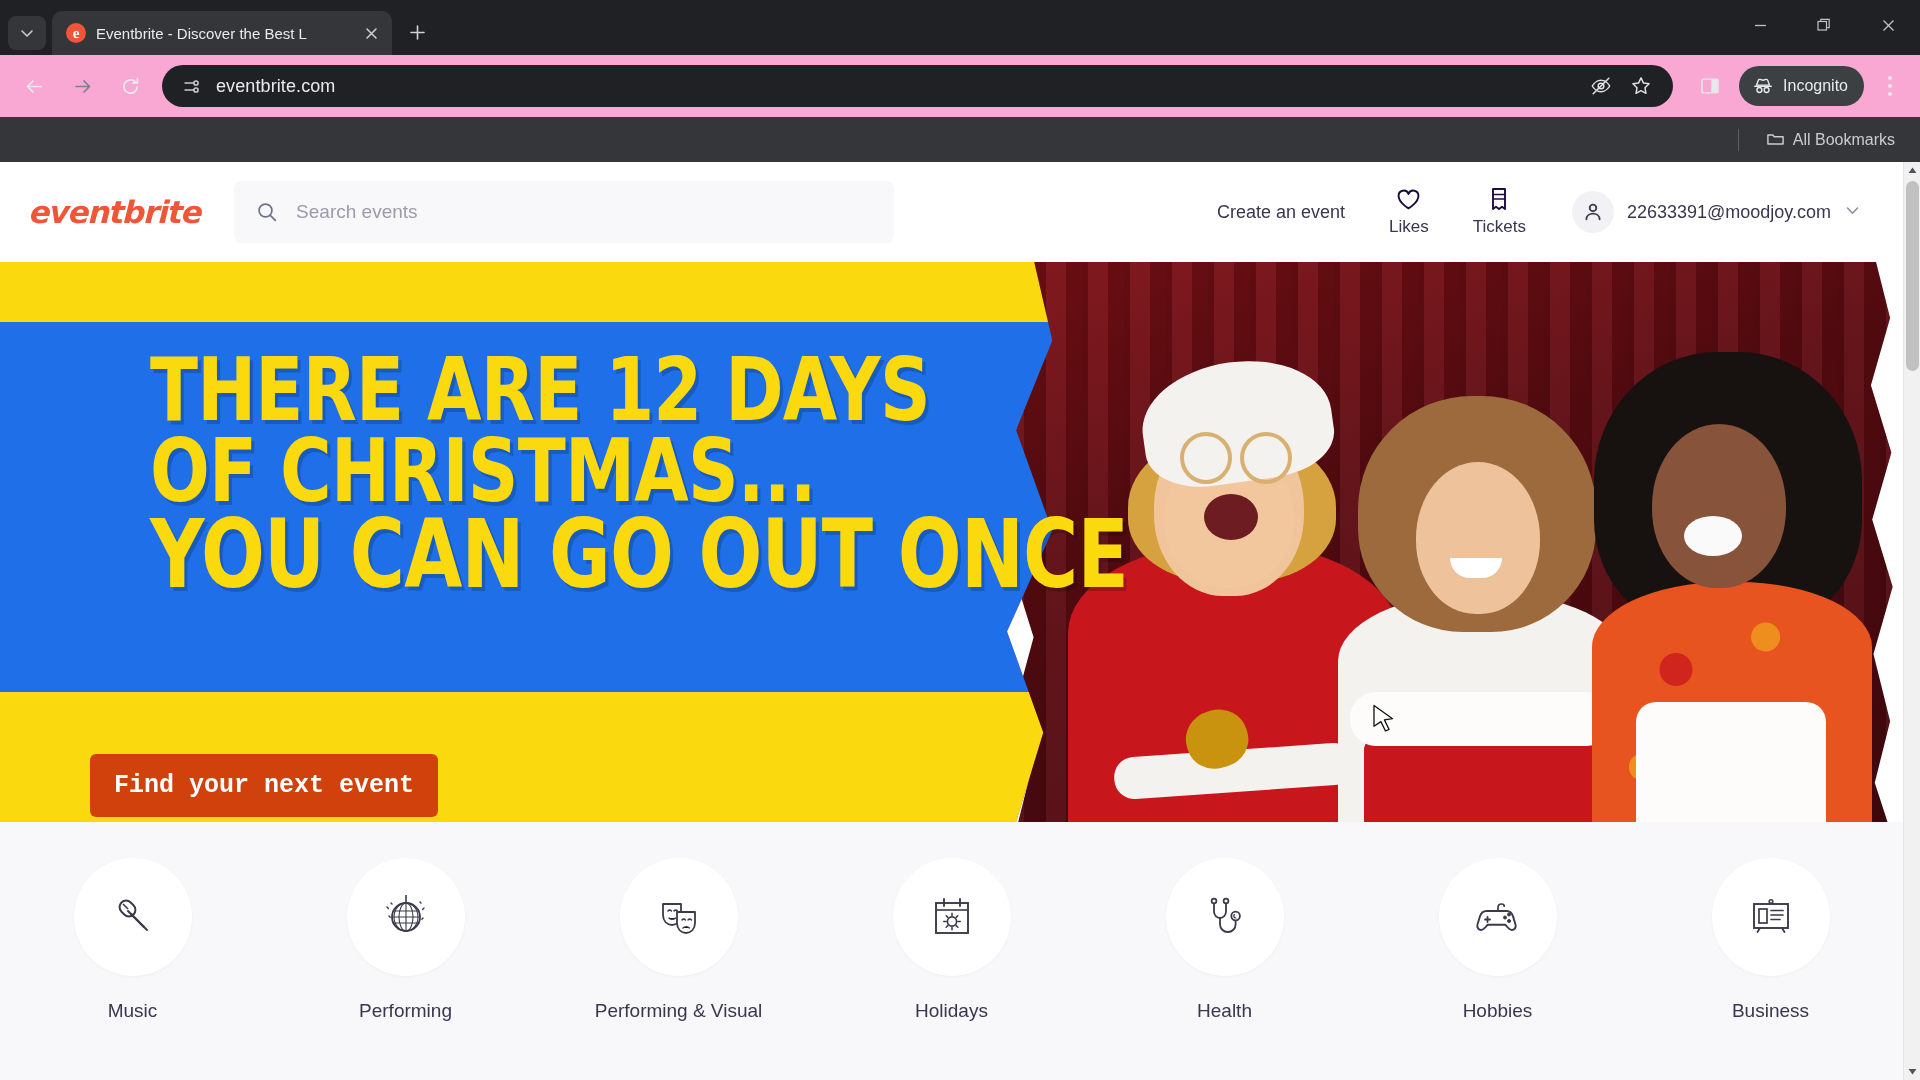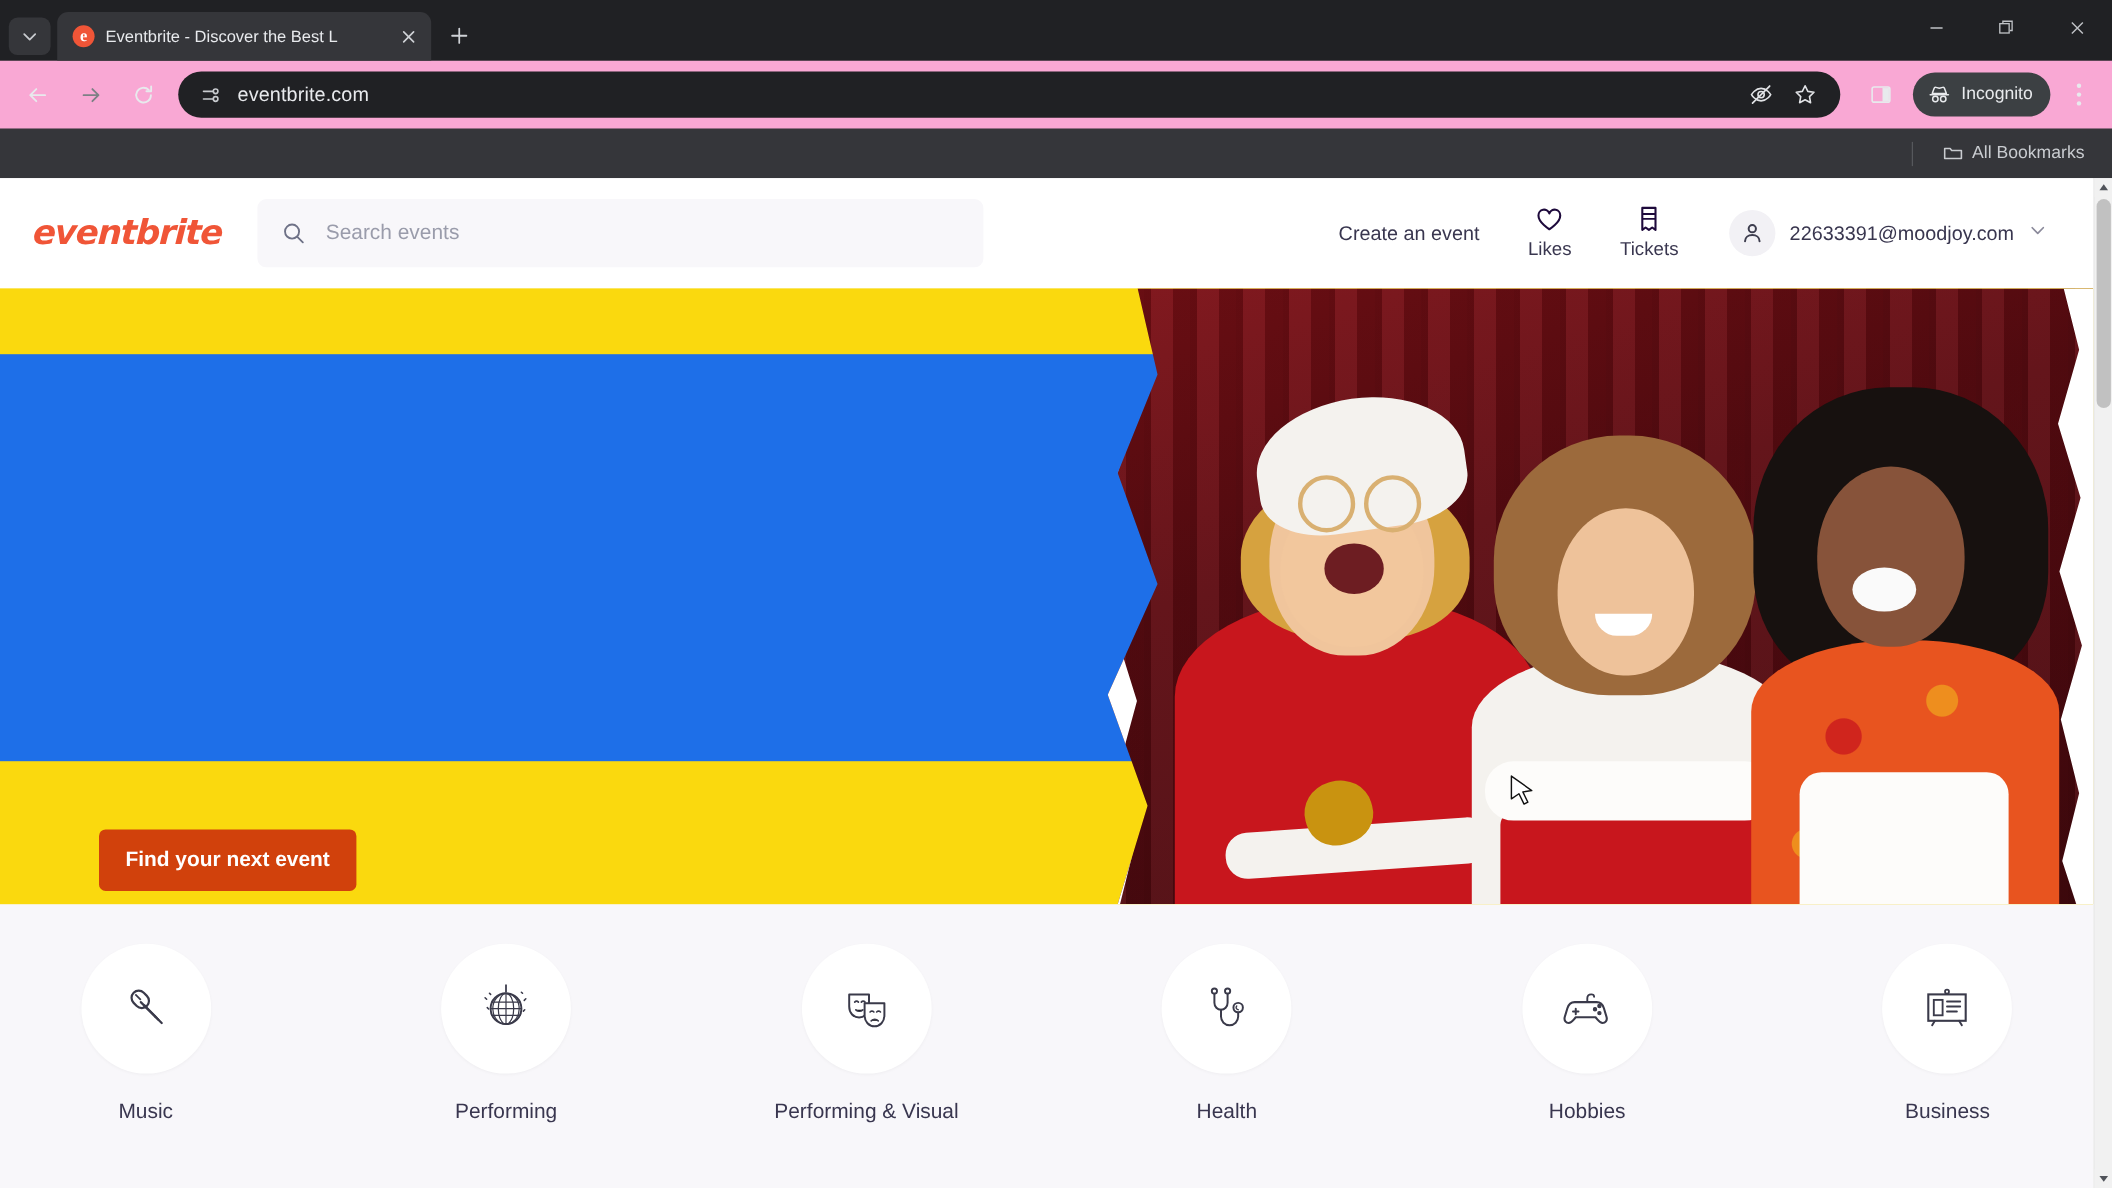--- a/index.html
+++ b/index.html
@@ -133,22 +133,22 @@
     font-family: "DejaVu Sans", sans-serif;
     color:#FAD90E; font-weight: bold; font-size: 88px; line-height: .92;
     letter-spacing: -1px; white-space: nowrap;
     transform: scaleX(.80); transform-origin: left center;
     text-shadow: 4px 4px 0 rgba(0,0,0,.18);
   }
   .hero-line.l3 { font-size: 94px; }
   .hero-cta {
     position:absolute; left: 90px; top: 492px;
     background:#d1410c; color:#fff; border:none; border-radius: 6px;
-    padding: 17px 24px; font-size: 19px; font-weight: bold; cursor:pointer;
-    font-family: Liberation Sans, sans-serif;
+    padding: 17px 24px; font-size: 25px; font-weight: bold; cursor:pointer;
+    font-family: Liberation Mono, monospace;
   }
 
   
   .hero-photo {
     position:absolute; right: 0; top: 0; width: 905px; height: 560px;
     background: linear-gradient(165deg,#7d1016 0%, #5e0c12 38%, #47090e 100%);
     clip-path: polygon(4% 0%, 100% 0%, 100% 100%, 2% 100%, 5% 84%, 1% 66%, 6% 48%, 2% 30%, 6% 14%);
     overflow:hidden;
   }
   .curtain { position:absolute; inset:0;
@@ -420,20 +420,25 @@
               <div class="body"></div>
               <div class="pattern"></div>
             <div class="white"></div>
               <div class="head"></div>
               <div class="mouth"></div>
           </div>
           <div class="torn-l"></div>
           <div class="torn-r"></div>
         </div>
 
+        <div class="hero-copy">
+          <div class="hero-line">THERE ARE 12 DAYS</div>
+          <div class="hero-line">OF CHRISTMAS...</div>
+          <div class="hero-line l3">YOU CAN GO OUT ONCE</div>
+        </div>
 
         <button class="hero-cta">Find your next event</button>
 
         <svg class="cursor" width="26" height="34" viewBox="0 0 26 34">
           <path d="M2 1.5l18.5 13.2-8.1 1.2 4.6 9.4-3.5 1.7-4.6-9.4-6.9 4.6z" fill="#fff" stroke="#111" stroke-width="1.3" stroke-linejoin="round"></path>
         </svg>
       </div>
 
       <div class="cats">
 
@@ -472,20 +477,32 @@
               <path d="M15 20c1-1.2 2.4-1.2 3.4 0M21 20c1-1.2 2.4-1.2 3.4 0" stroke="#3a3a4a" stroke-width="1.5" stroke-linecap="round"></path>
               <path d="M16 27c1.8 1.8 4.6 1.8 6.4 0" stroke="#3a3a4a" stroke-width="1.5" stroke-linecap="round"></path>
               <path d="M24 21h18v11c0 6-4 10-9 10s-9-4-9-10z" fill="#fff" stroke="#3a3a4a" stroke-width="1.8" stroke-linejoin="round"></path>
               <path d="M29 29c1-1.2 2.4-1.2 3.4 0M35 29c1-1.2 2.4-1.2 3.4 0" stroke="#3a3a4a" stroke-width="1.5" stroke-linecap="round"></path>
               <path d="M30 37c1.8-1.8 4.6-1.8 6.4 0" stroke="#3a3a4a" stroke-width="1.5" stroke-linecap="round"></path>
             </svg>
           </div>
           <div class="cat-label">Performing &amp; Visual</div>
         </div>
 
+        <div class="cat">
+          <div class="cat-circle">
+            <svg width="52" height="52" viewBox="0 0 52 52">
+              <rect x="10" y="12" width="32" height="30" fill="none" stroke="#3a3a4a" stroke-width="1.9"></rect>
+              <path d="M10 19h32" stroke="#3a3a4a" stroke-width="1.6"></path>
+              <path d="M18 8v7M34 8v7" stroke="#3a3a4a" stroke-width="1.9" stroke-linecap="round"></path>
+              <circle cx="26" cy="30.5" r="4.6" fill="none" stroke="#3a3a4a" stroke-width="1.7"></circle>
+              <path d="M26 22.2v2.4M26 36.4v2.4M17.7 30.5h2.4M31.9 30.5h2.4M20.2 24.7l1.7 1.7M30.1 34.6l1.7 1.7M31.8 24.7l-1.7 1.7M21.9 34.6l-1.7 1.7" stroke="#3a3a4a" stroke-width="1.5" stroke-linecap="round"></path>
+            </svg>
+          </div>
+          <div class="cat-label">Holidays</div>
+        </div>
 
         <div class="cat">
           <div class="cat-circle">
             <svg width="52" height="52" viewBox="0 0 52 52">
               <circle cx="15" cy="10" r="2.4" fill="none" stroke="#3a3a4a" stroke-width="1.7"></circle>
               <circle cx="27" cy="10" r="2.4" fill="none" stroke="#3a3a4a" stroke-width="1.7"></circle>
               <path d="M15 12.4v8.2c0 3.7 2.7 6.4 6 6.4s6-2.7 6-6.4v-8.2" fill="none" stroke="#3a3a4a" stroke-width="1.8" stroke-linecap="round"></path>
               <path d="M21 27v6.2c0 4.4 3.4 7.8 7.8 7.8s7.8-3.4 7.8-7.8v-3" fill="none" stroke="#3a3a4a" stroke-width="1.8" stroke-linecap="round"></path>
               <circle cx="36.6" cy="25" r="4.3" fill="none" stroke="#3a3a4a" stroke-width="1.8"></circle>
               <path d="M35.3 23.5a2 2 0 0 0 1.4 3.4" fill="none" stroke="#3a3a4a" stroke-width="1.3" stroke-linecap="round"></path>

